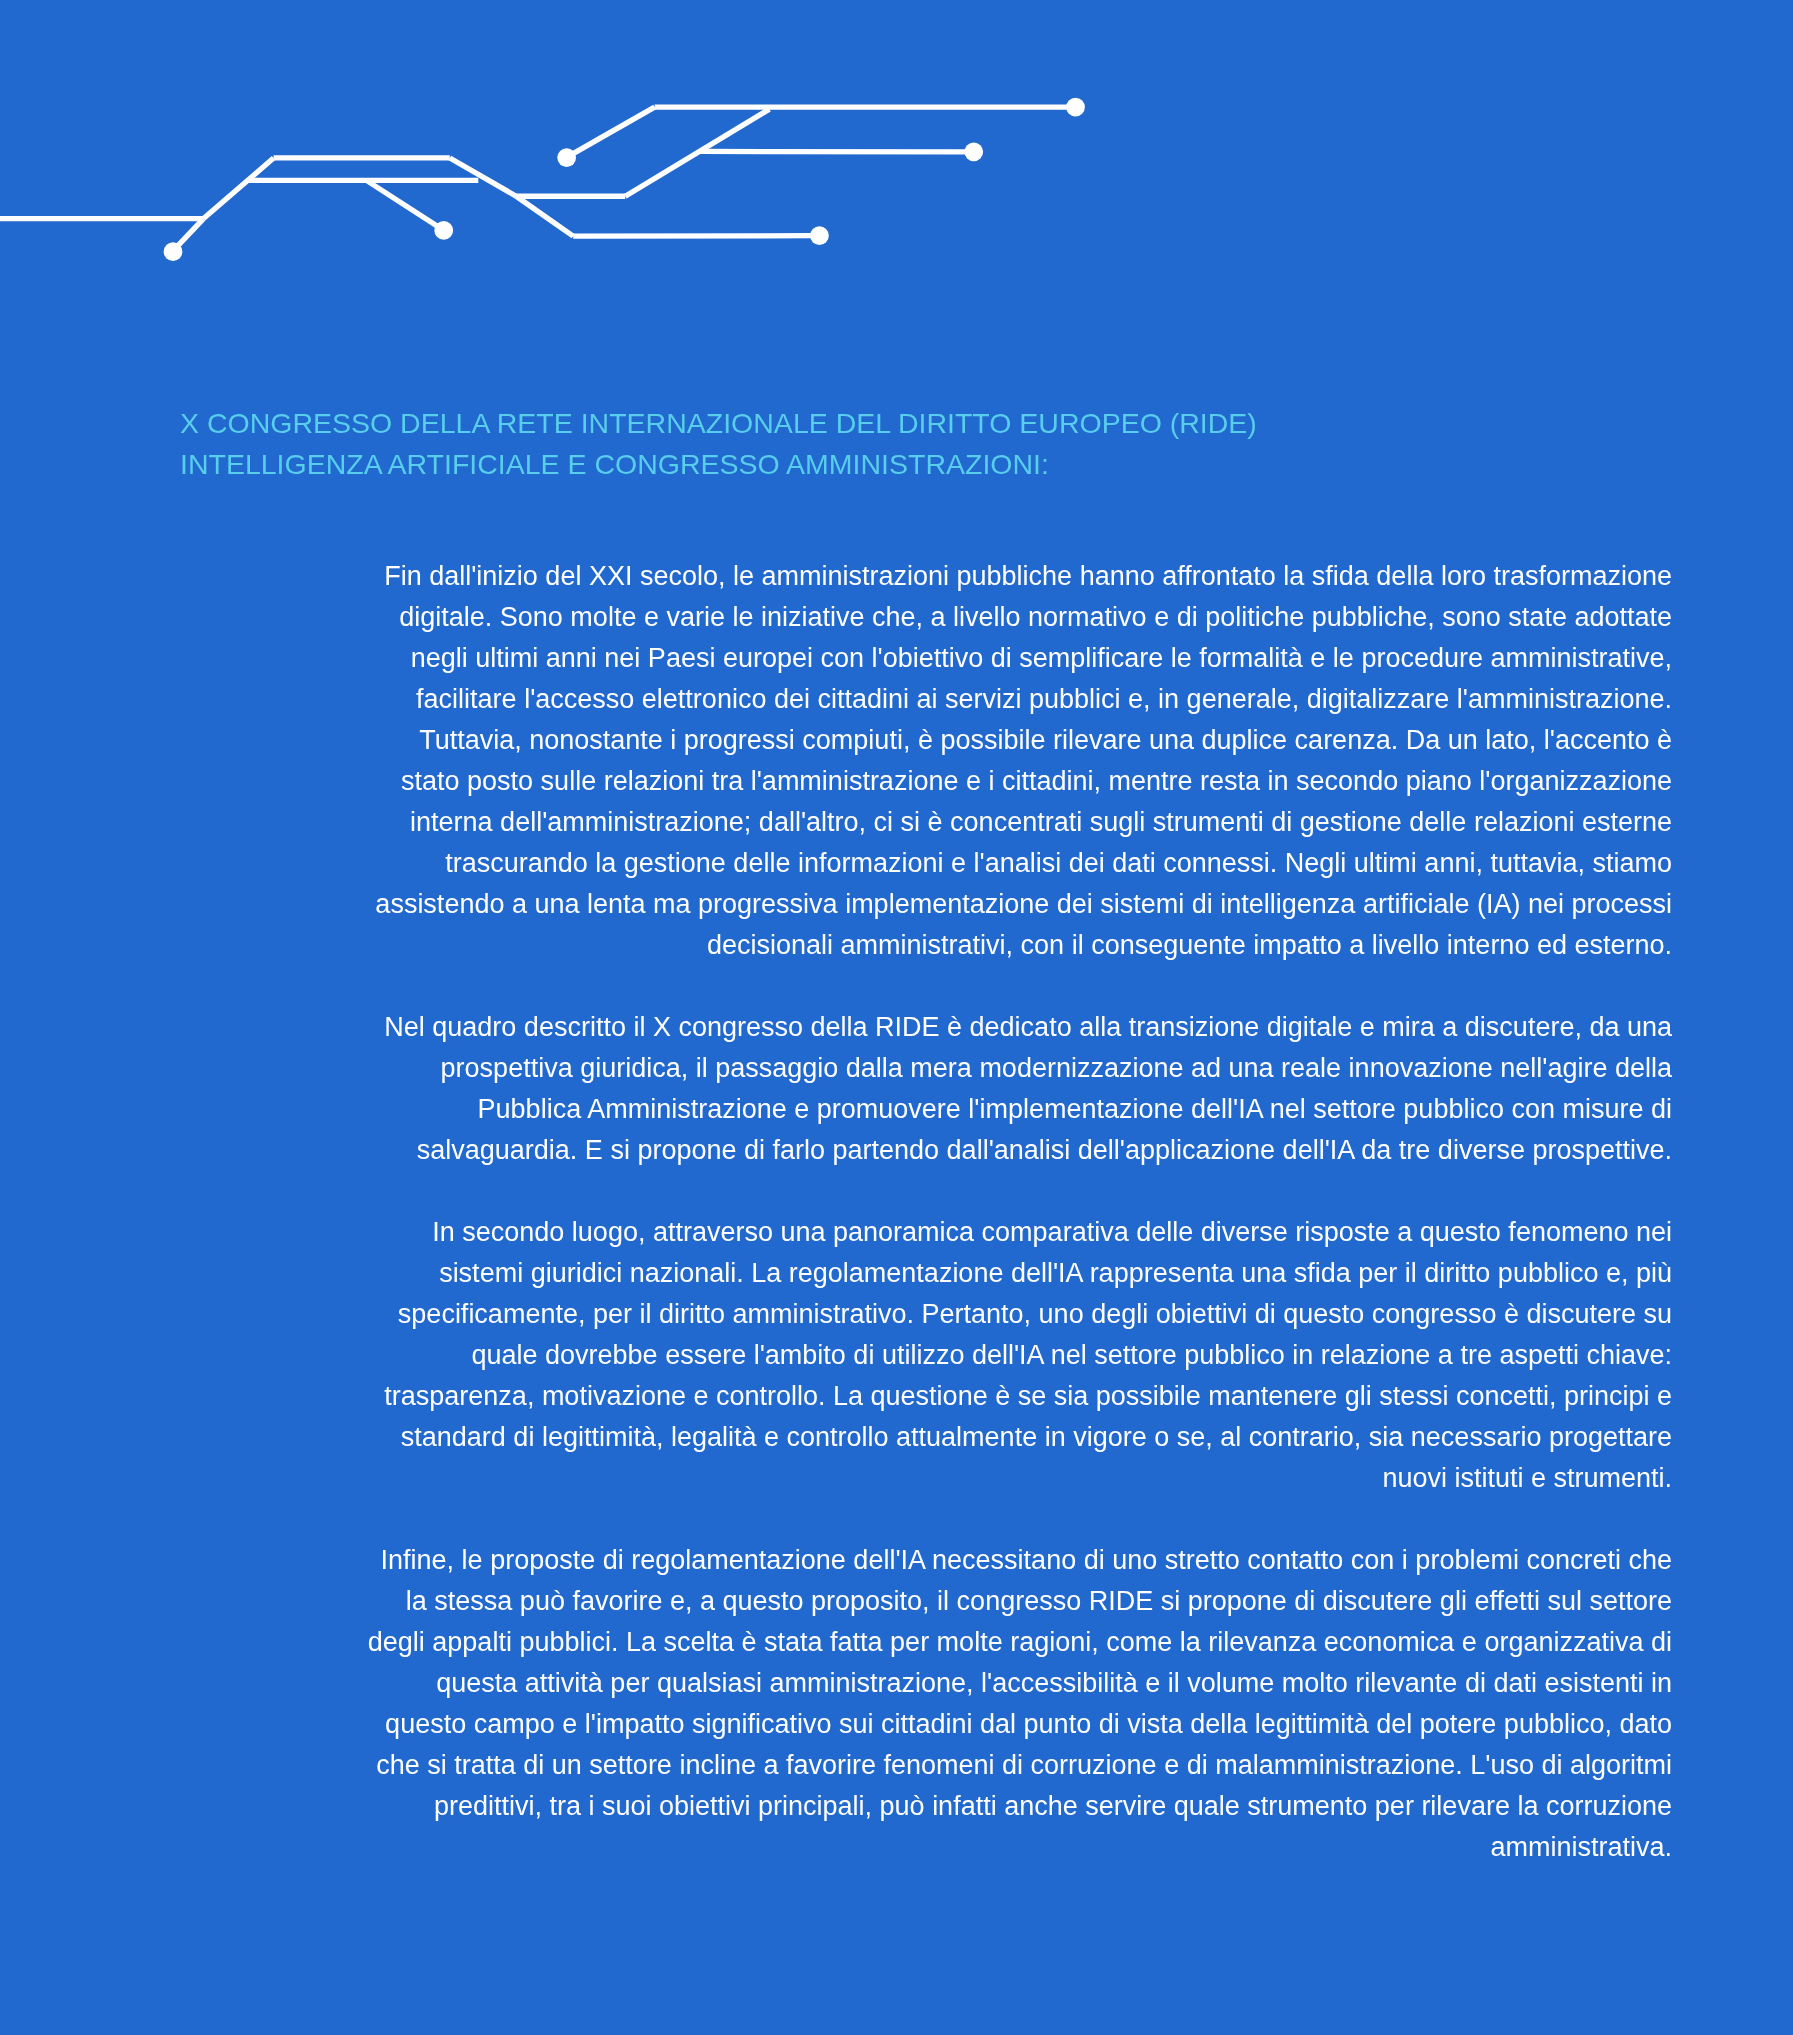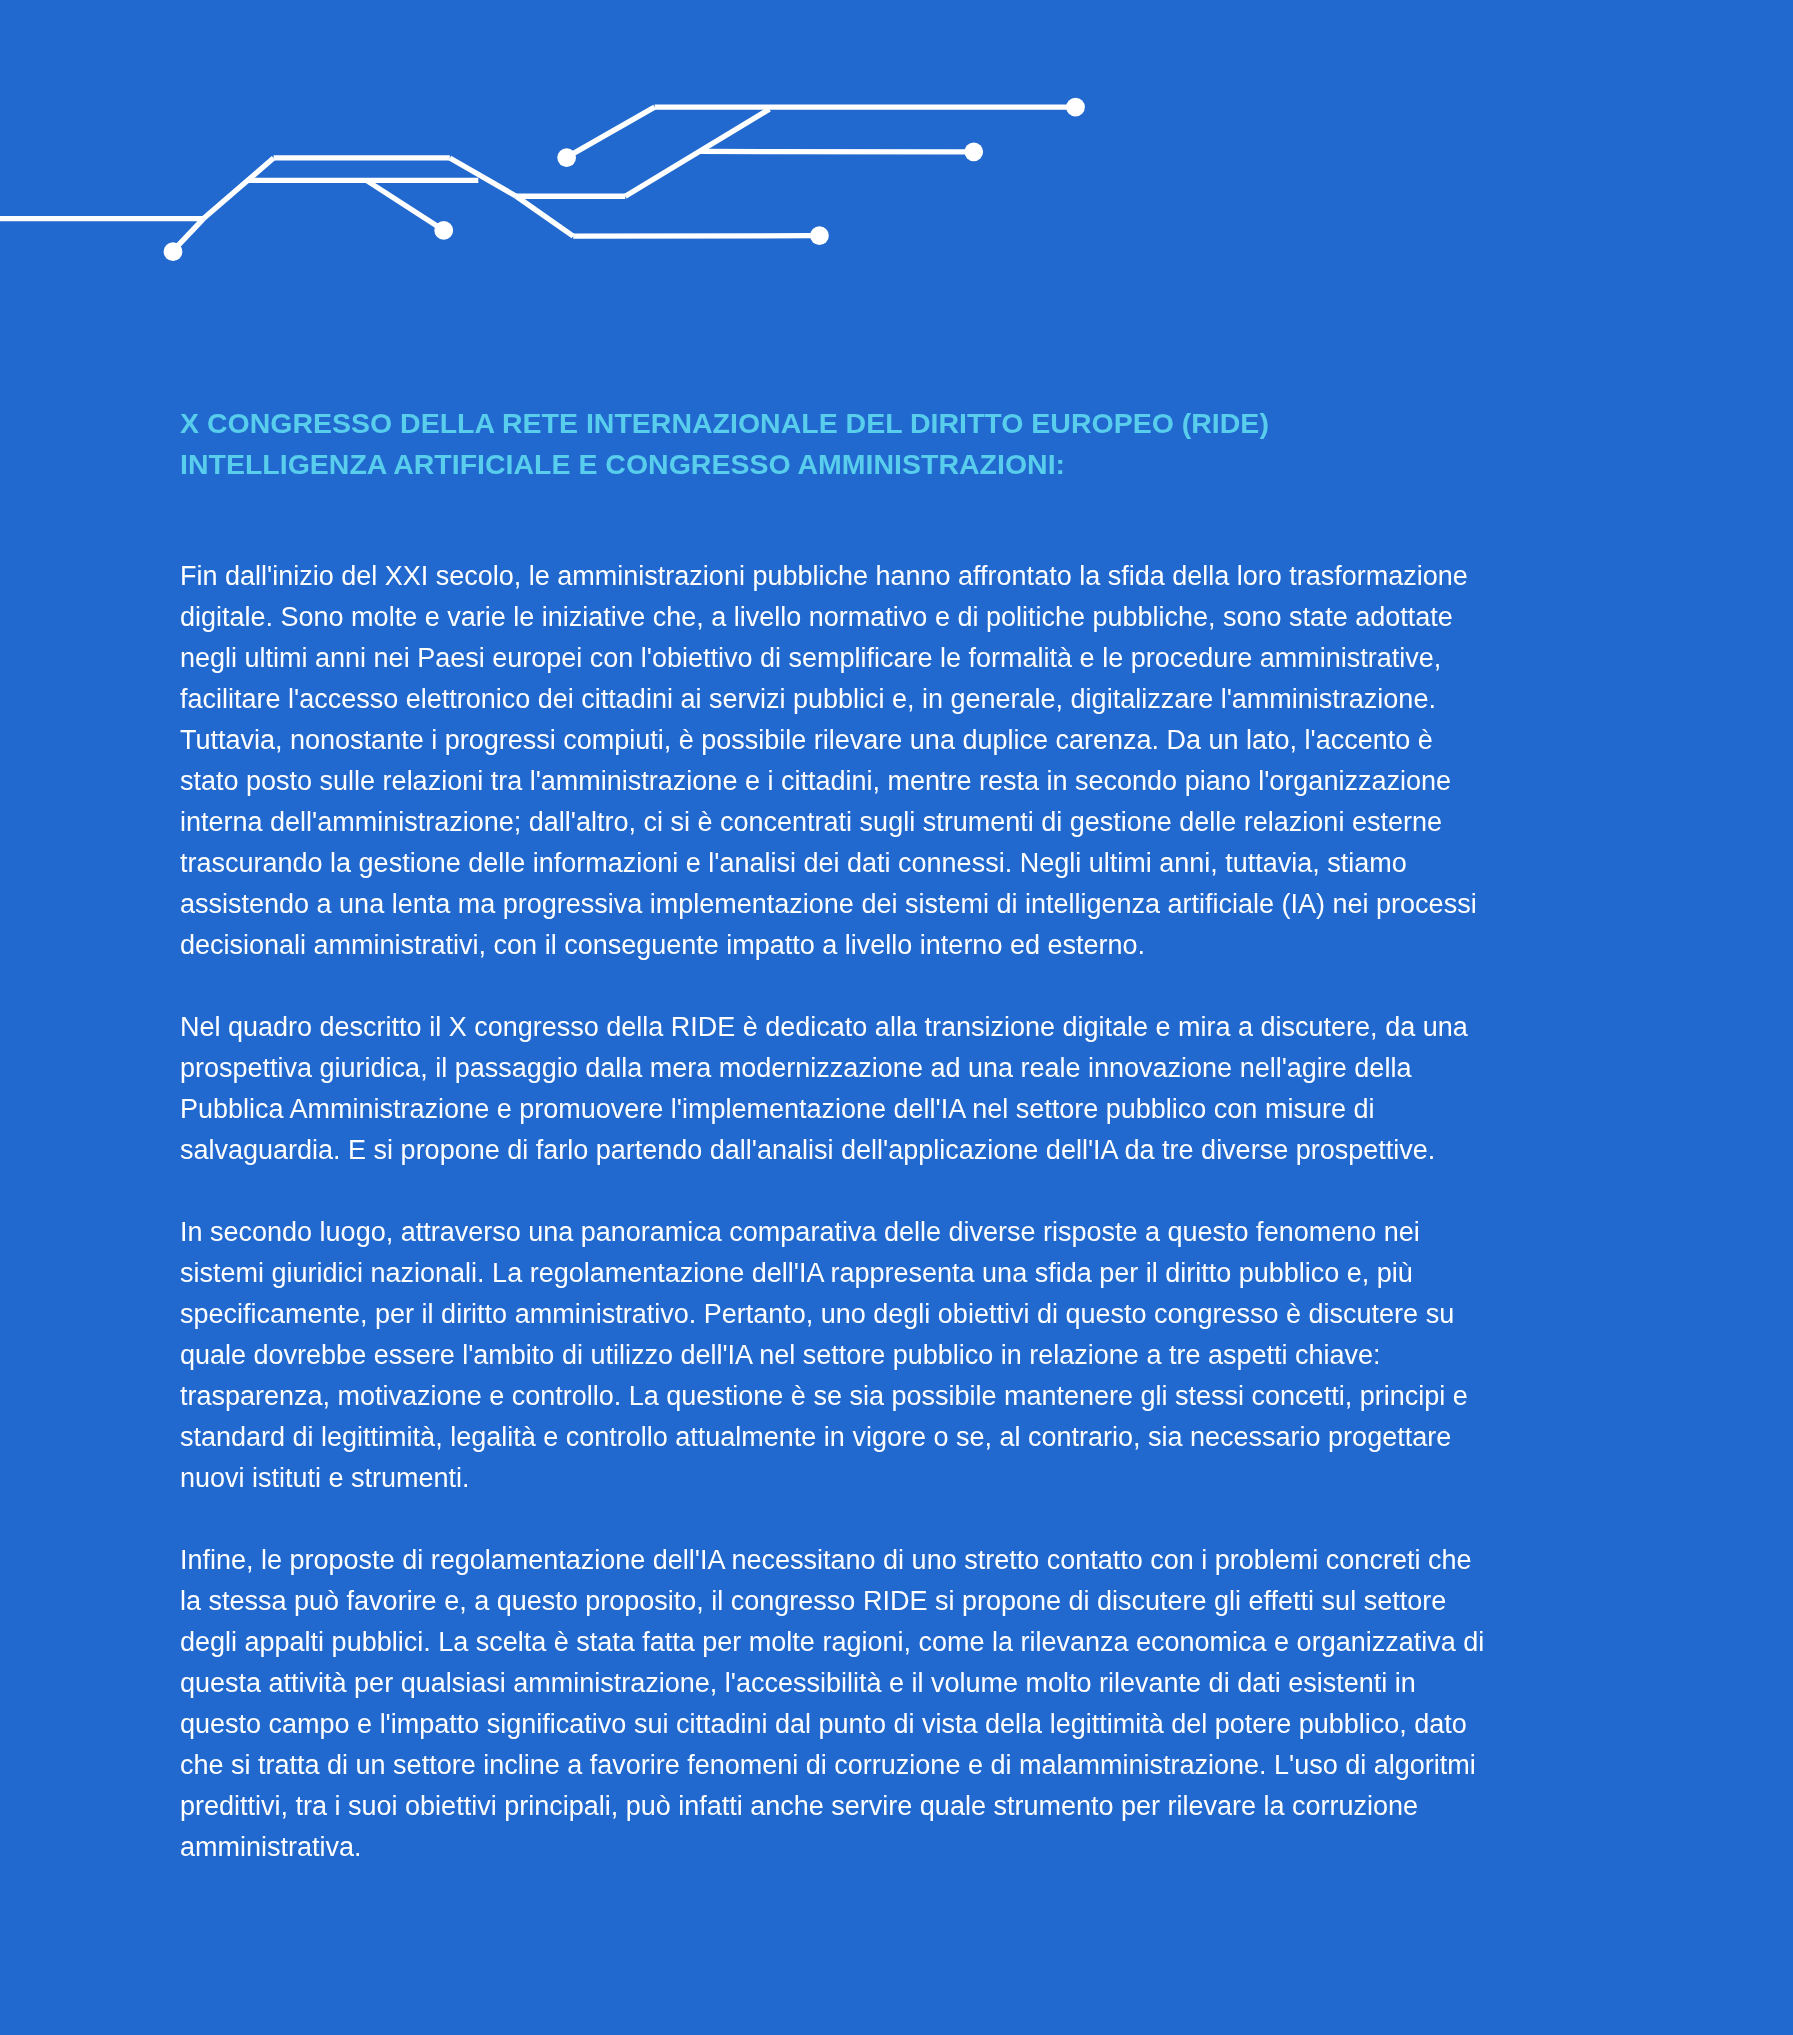--- a/index.html
+++ b/index.html
@@ -24,36 +24,37 @@
     width:1794px;height:285px;
     display:block;
   }
   .content{
     position:absolute;
     left:180px;
     right:122px;
     top:403px;
   }
   .title-line{
-    font-weight:bold;
+    font-weight:normal;
     font-size:28.5px;
     line-height:41px;
     color:var(--cyan);
     white-space:pre-line;
   }
   .title-line.subtitle{
     color:var(--white);
     font-size:27px;
   }
   .para{
     margin:41px 0 0 0;
     font-size:27px;
     line-height:41px;
     color:var(--white);
     white-space:pre-line;
+    text-align:right;
   }
   .para.first{
     margin-top:71px;
   }
 </style>
 </head>
 <body>
 
 <div class="page">
 

